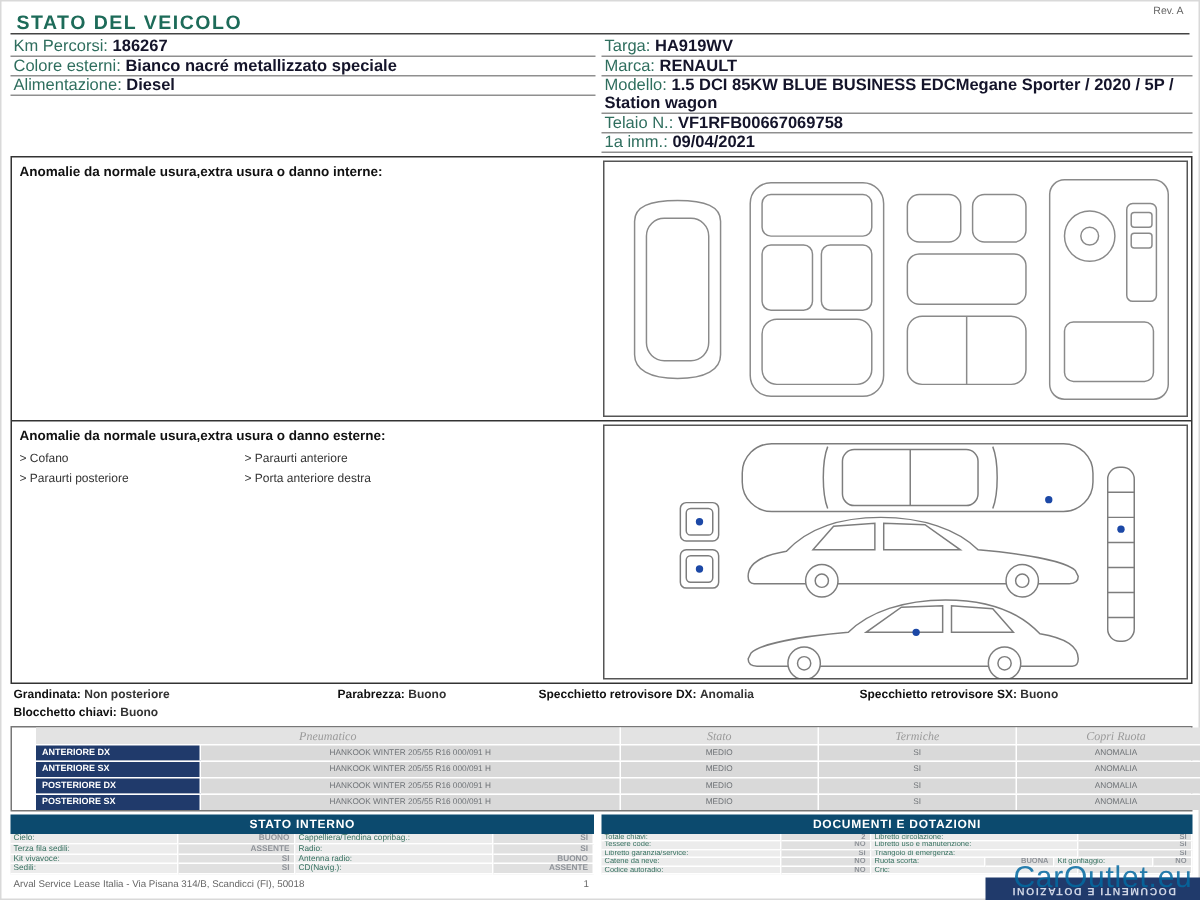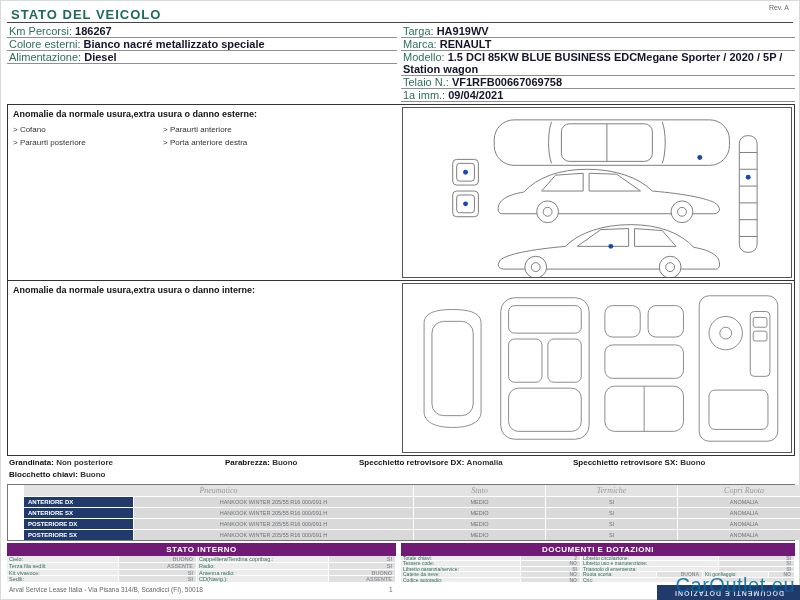--- a/index.html
+++ b/index.html
@@ -39,21 +39,21 @@
   
   .tyres { position:absolute; left:6px; top:483px; width:788px; border:1px solid #777; background:#fff;padding-left:16px; }
   .tyre-head { display:grid; grid-template-columns:390px 132px 132px 133px; }
   .tyre-head div { background:#e3e3e3; border-right:1px solid #fff; font-family:"Liberation Serif", serif; font-style:italic; color:#9a9a9a; font-size:8px; text-align:center; line-height:11px; height:11px; }
   .tyre-row { display:grid; grid-template-columns:110px 280px 132px 132px 133px; height:11px; }
   .tyre-row div { border-right:1px solid #fff; border-top:1px solid #fff; line-height:10px; }
   .tyre-pos { background:#203a6b; color:#fff; font-weight:bold; font-size:6px; padding-left:4px; }
   .tyre-val { background:#d9d9d9; color:#6f7377; font-size:5.5px; text-align:center; }
 
   
-  .bar { position:absolute; top:542px; height:13px; background:#701a75; color:#fff; font-weight:bold; font-size:8px; letter-spacing:.5px; text-align:center; line-height:13px; }
+  .bar { position:absolute; top:542px; height:13px; background:#0c4a6e; color:#fff; font-weight:bold; font-size:8px; letter-spacing:.5px; text-align:center; line-height:13px; }
   .bar-left  { left:6px; width:389px; }
   .bar-right { left:400px; width:394px; }
 
   
   .tbl { position:absolute; top:555px; }
   .tbl-left  { left:6px; width:389px; }
   .tbl-right { left:400px; width:394px; }
   .trow { display:grid; }
   .tbl-left  .trow { grid-template-columns:112px 78px 132px 67px; height:6.8px; }
   .tbl-right .trow { grid-template-columns:120px 60px 138px 76px; height:5.4px; }
@@ -113,20 +113,52 @@
       <span class="lbl">Telaio N.:</span>
       <span class="val">VF1RFB00667069758</span>
     </div>
     <div class="frow">
       <span class="lbl">1a imm.:</span>
       <span class="val">09/04/2021</span>
     </div>
   </div>
 
   <div class="damage-box">
+    <div class="damage-row">
+      <div class="damage-text">
+        <div class="damage-title">Anomalie da normale usura,extra usura o danno interne:</div>
+      </div>
+      <div class="diagram-cell">
+        <div class="diagram-frame">
+          <svg viewBox="0 0 392 171">
+            <g stroke="#8a8a8a" stroke-width="1" fill="none">
+              <path d="M20,40 C20,30 30,26 49,26 C68,26 78,30 78,40 L78,130 C78,140 68,146 49,146 C30,146 20,140 20,130 Z"></path>
+              <rect x="28" y="38" width="42" height="96" rx="12"></rect>
+              <rect x="98" y="14" width="90" height="144" rx="14"></rect>
+              <rect x="106" y="22" width="74" height="28" rx="6"></rect>
+              <rect x="106" y="56" width="34" height="44" rx="6"></rect>
+              <rect x="146" y="56" width="34" height="44" rx="6"></rect>
+              <rect x="106" y="106" width="74" height="44" rx="10"></rect>
+              <rect x="204" y="22" width="36" height="32" rx="8"></rect>
+              <rect x="248" y="22" width="36" height="32" rx="8"></rect>
+              <rect x="204" y="62" width="80" height="34" rx="8"></rect>
+              <rect x="204" y="104" width="80" height="46" rx="10"></rect>
+              <line x1="244" y1="104" x2="244" y2="150"></line>
+              <rect x="300" y="12" width="80" height="148" rx="10"></rect>
+              <circle cx="327" cy="50" r="17"></circle>
+              <circle cx="327" cy="50" r="6"></circle>
+              <rect x="352" y="28" width="20" height="66" rx="4"></rect>
+              <rect x="355" y="34" width="14" height="10" rx="2"></rect>
+              <rect x="355" y="48" width="14" height="10" rx="2"></rect>
+              <rect x="310" y="108" width="60" height="40" rx="6"></rect>
+            </g>
+          </svg>
+        </div>
+      </div>
+    </div>
     <div class="damage-row">
       <div class="damage-text">
         <div class="damage-title">Anomalie da normale usura,extra usura o danno esterne:</div>
         <div class="damage-items">
           <span>&gt; Cofano</span>
           <span>&gt; Paraurti anteriore</span>
           <span>&gt; Paraurti posteriore</span>
           <span>&gt; Porta anteriore destra</span>
         </div>
       </div>
@@ -173,52 +205,20 @@
               <circle cx="63" cy="65" r="2.5"></circle>
               <circle cx="63" cy="97" r="2.5"></circle>
               <circle cx="300" cy="50" r="2.5"></circle>
               <circle cx="349" cy="70" r="2.5"></circle>
               <circle cx="210" cy="140" r="2.5"></circle>
             </g>
           </svg>
         </div>
       </div>
     </div>
-    <div class="damage-row">
-      <div class="damage-text">
-        <div class="damage-title">Anomalie da normale usura,extra usura o danno interne:</div>
-      </div>
-      <div class="diagram-cell">
-        <div class="diagram-frame">
-          <svg viewBox="0 0 392 171">
-            <g stroke="#8a8a8a" stroke-width="1" fill="none">
-              <path d="M20,40 C20,30 30,26 49,26 C68,26 78,30 78,40 L78,130 C78,140 68,146 49,146 C30,146 20,140 20,130 Z"></path>
-              <rect x="28" y="38" width="42" height="96" rx="12"></rect>
-              <rect x="98" y="14" width="90" height="144" rx="14"></rect>
-              <rect x="106" y="22" width="74" height="28" rx="6"></rect>
-              <rect x="106" y="56" width="34" height="44" rx="6"></rect>
-              <rect x="146" y="56" width="34" height="44" rx="6"></rect>
-              <rect x="106" y="106" width="74" height="44" rx="10"></rect>
-              <rect x="204" y="22" width="36" height="32" rx="8"></rect>
-              <rect x="248" y="22" width="36" height="32" rx="8"></rect>
-              <rect x="204" y="62" width="80" height="34" rx="8"></rect>
-              <rect x="204" y="104" width="80" height="46" rx="10"></rect>
-              <line x1="244" y1="104" x2="244" y2="150"></line>
-              <rect x="300" y="12" width="80" height="148" rx="10"></rect>
-              <circle cx="327" cy="50" r="17"></circle>
-              <circle cx="327" cy="50" r="6"></circle>
-              <rect x="352" y="28" width="20" height="66" rx="4"></rect>
-              <rect x="355" y="34" width="14" height="10" rx="2"></rect>
-              <rect x="355" y="48" width="14" height="10" rx="2"></rect>
-              <rect x="310" y="108" width="60" height="40" rx="6"></rect>
-            </g>
-          </svg>
-        </div>
-      </div>
-    </div>
   </div>
 
   <div class="cond">
     <div class="cond-item" style="left:2px;top:0;">
       <span class="lbl">Grandinata:</span>
       <span class="val">Non posteriore</span>
     </div>
     <div class="cond-item" style="left:218px;top:0;">
       <span class="lbl">Parabrezza:</span>
       <span class="val">Buono</span>

